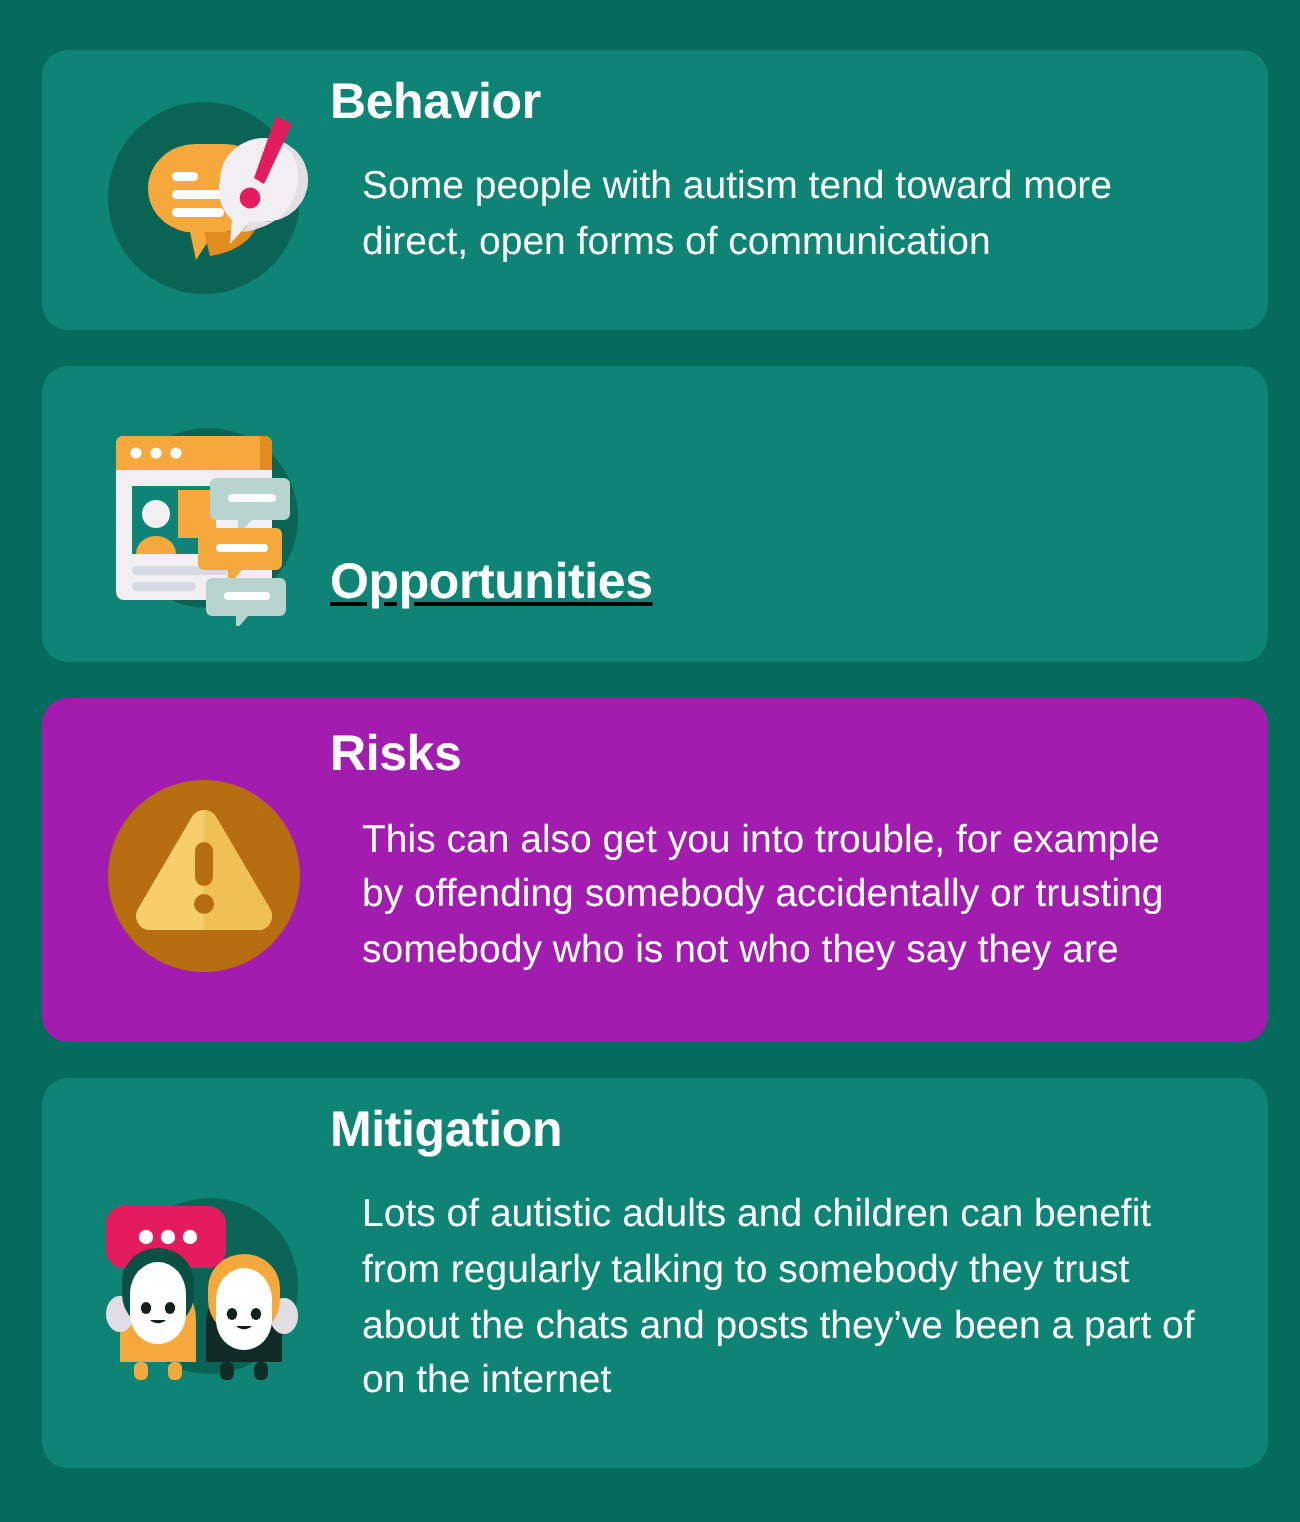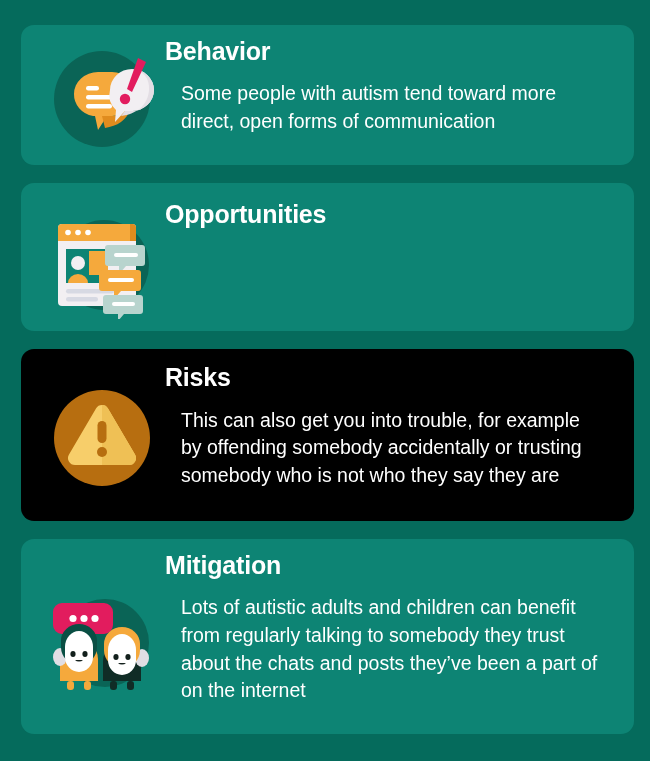--- a/index.html
+++ b/index.html
@@ -25,21 +25,21 @@
   .card {
     box-sizing: border-box;
     width: 613px;
     border-radius: 13px;
     display: flex;
     align-items: flex-start;
     padding: 18px 14px 18px 18px;
     background: #0D8474;
   }
   .card.accent-orange {
-    background: #000000;
+    background: #a21caf;
   }
   .card-icon {
     flex: 0 0 auto;
     width: 126px;
     display: flex;
     align-items: center;
     justify-content: center;
     padding-top: 6px;
   }
   .card-body {
@@ -59,21 +59,21 @@
   .card-text {
     color: #ffffff;
     font-size: 19.5px;
     line-height: 1.42;
     margin: 16px;
     font-family: "Liberation Sans", sans-serif;
     font-weight: 400;
   }
   
   .card-behavior { min-height: 140px; align-items: center; }
-  .card-opportunities { min-height: 148px; align-items: flex-start; }
+  .card-opportunities { min-height: 148px; align-items: flex-end; text-decoration: underline; }
   .card-risks { min-height: 172px; align-items: center; }
   .card-mitigation { min-height: 195px; align-items: center; }
 
   .card-behavior .card-body,
   .card-opportunities .card-body,
   .card-risks .card-body,
   .card-mitigation .card-body { padding-top: 0; }
 
   svg { display: block; }
 </style>

